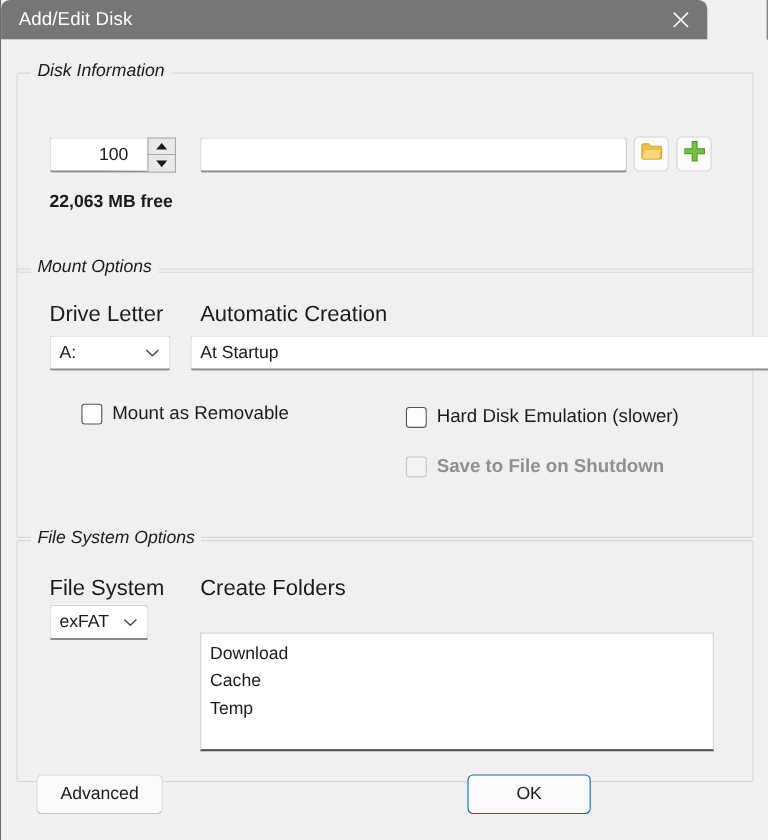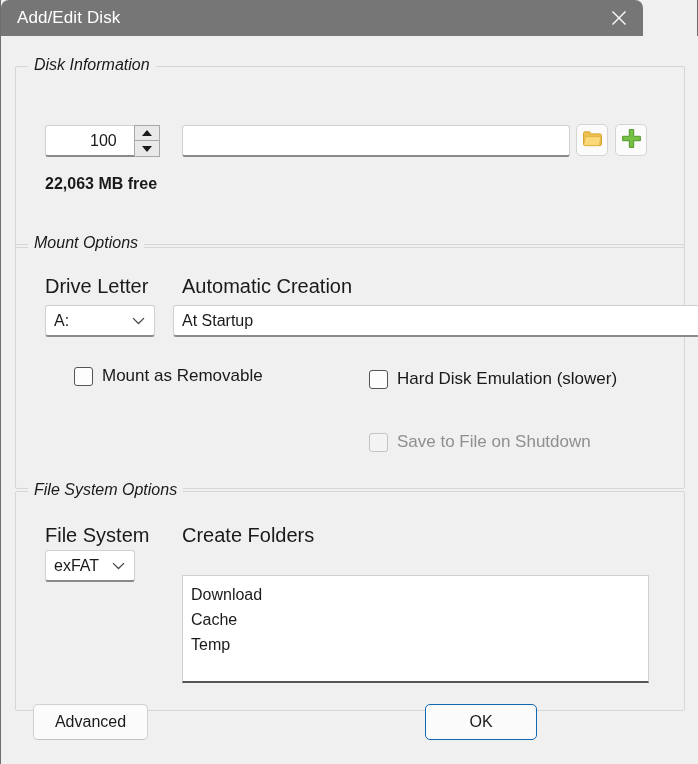--- a/index.html
+++ b/index.html
@@ -347,21 +347,21 @@
       <span class="cb-box"></span>
       <span class="cb-label">Mount as Removable</span>
     </div>
 
     <div class="cb-row" style="left:368px; top:333px;">
       <span class="cb-box"></span>
       <span class="cb-label">Hard Disk Emulation (slower)</span>
     </div>
 
 
-    <div class="cb-row" style="left:368px; top:396px;">
+    <div class="cb-row" style="left:368px; top:378px;font-weight:bold;">
       <span class="cb-box disabled"></span>
       <span class="cb-label disabled">Save to File on Shutdown</span>
     </div>
 
     <div class="group" style="left:14px; top:455px; width:670px; height:220px;">
       <div class="group-title">File System Options</div>
     </div>
 
     <div class="label" style="left:44px; top:488px;">File System</div>
 

